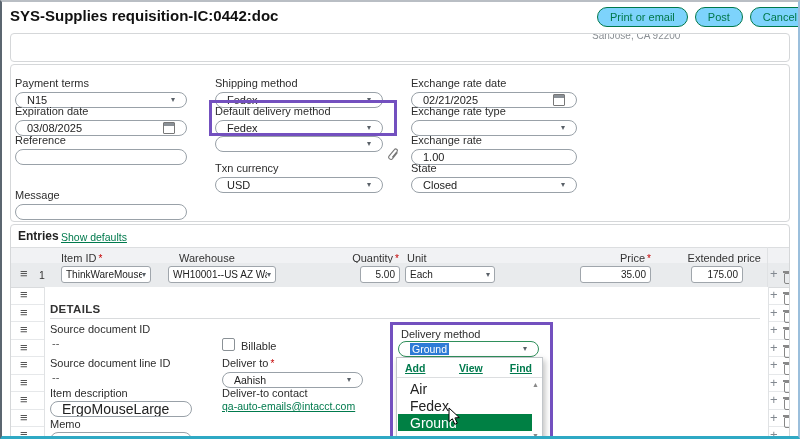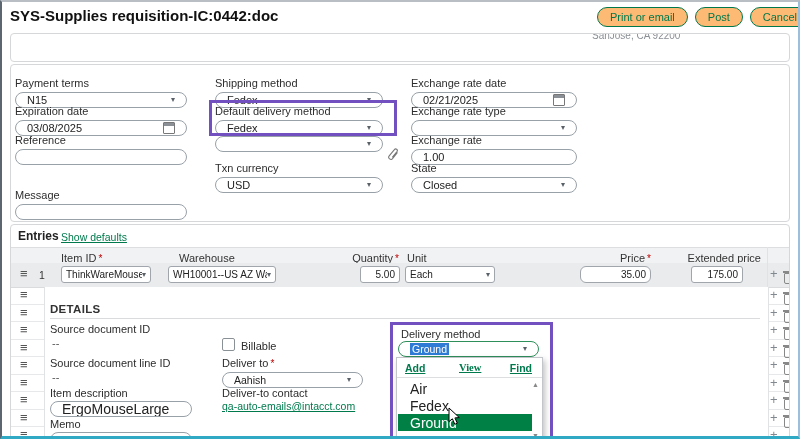--- a/index.html
+++ b/index.html
@@ -9,21 +9,21 @@
   .lbl{font-size:11px;color:#2d2d2d;line-height:13px;white-space:nowrap;}
   .req{color:#c40000;font-size:10px;margin-left:2px;}
   .box{position:relative;box-sizing:border-box;height:16px;border:1px solid #99a1a8;border-radius:8px;background:#fff;
     font-size:11px;color:#222;display:flex;align-items:center;padding:0 11px;margin-top:2px;overflow:hidden;white-space:nowrap;}
   .chev{margin-left:auto;color:#5a6168;font-size:8px;line-height:8px;flex:0 0 auto;}
   .cal{flex:0 0 auto;margin-left:auto;width:10px;height:10px;border:1px solid #777;border-radius:1px;position:relative;background:#fff;}
   .cal::before{content:'';position:absolute;left:0;right:0;top:0;height:3px;background:#8a9096;}
   .fld{position:absolute;}
   .card{position:absolute;left:8px;right:8px;border:1px solid #d5d7d9;border-radius:4px;background:#fff;}
   .pill{box-sizing:border-box;height:20px;padding:0 12px;border:1.5px solid #00784b;border-radius:11px;color:#00784b;
-    font-size:11px;background:#fdba74;display:flex;align-items:center;white-space:nowrap;}
+    font-size:11px;background:#7dd3fc;display:flex;align-items:center;white-space:nowrap;}
   .glink{color:#007a4d;text-decoration:underline;cursor:pointer;}
   .hl-purple{position:absolute;border:3px solid #7350bf;pointer-events:none;z-index:5;}
   
   .th{position:absolute;font-size:11px;color:#333;top:4px;white-space:nowrap;}
   .hnd{font-size:13px;color:#555;line-height:12px;}
   .plusic{font-size:13px;color:#828890;line-height:12px;}
   .trashic{display:inline-block;width:8px;height:9px;border:1px solid #888;border-radius:1px 1px 2px 2px;position:relative;margin-top:3px;}
   .trashic::before{content:'';position:absolute;top:-3px;left:-2px;right:-2px;height:2px;background:#888;}
   .erow{position:absolute;left:0;right:0;height:17.5px;border-bottom:1px solid #e6e8ea;box-sizing:border-box;}
   .erow .hnd{position:absolute;left:9px;top:2px;}
@@ -175,21 +175,21 @@
         <span style="overflow:hidden;">WH10001--US AZ War</span>
           <span class="chev">▾</span>
       </div>
       <div class="gbox num" style="left:349px;top:3px;width:40px;">
         <span>5.00</span>
       </div>
       <div class="gbox" style="left:394px;top:3px;width:90px;">
         <span>Each</span>
           <span class="chev">▾</span>
       </div>
-      <div class="gbox num" style="left:569px;top:3px;width:71px;border-radius:6px;">
+      <div class="gbox num" style="left:569px;top:3px;width:71px;">
         <span>35.00</span>
       </div>
       <div class="gbox num" style="left:680px;top:3px;width:52px;">
         <span>175.00</span>
       </div>
       <span class="plusic" style="position:absolute;left:759px;top:5px;">+</span>
       <span class="trashic" style="position:absolute;left:773px;top:7px;"></span>
     </div>
 
     <div id="grid-rows">
@@ -275,21 +275,21 @@
     <div style="position:absolute;left:0;top:0;z-index:6;">
       <div class="hl-purple" style="left:379px;top:97px;width:157px;height:123px;"></div>
       <div class="lbl" style="position:absolute;left:390px;top:103px;">Delivery method</div>
       <div class="box" style="position:absolute;left:387px;top:114px;width:141px;border-color:#2f8f5b;font-size:10.5px;">
         <span style="background:#2e7bd6;color:#fff;padding:0 2px;">Ground</span>
         <span class="chev">▾</span>
       </div>
 
       <div style="position:absolute;left:385px;top:132px;width:145px;height:84px;background:#fff;border:1px solid #c2c6ca;box-shadow:2px 3px 6px rgba(0,0,0,.25);">
         <span class="ddlink" style="position:absolute;left:8px;top:4px;">Add</span>
-        <span class="ddlink" style="position:absolute;left:62px;top:4px;font-family:Liberation Serif, serif;">View</span>
+        <span class="ddlink" style="position:absolute;left:62px;top:4px;">View</span>
         <span class="ddlink" style="position:absolute;right:10px;top:4px;">Find</span>
         <div style="position:absolute;left:0;right:0;top:19px;height:1px;background:#dcdee0;"></div>
 
         <div class="opt" style="top:22px;">Air</div>
         <div class="opt" style="top:39px;">Fedex</div>
         <div class="opt" style="top:56px;background:#008044;color:#fff;">Ground</div>
 
         <span class="scrollarrow" style="right:3px;top:23px;">▲</span>
         <span class="scrollarrow" style="right:3px;bottom:3px;">▼</span>
       </div>

